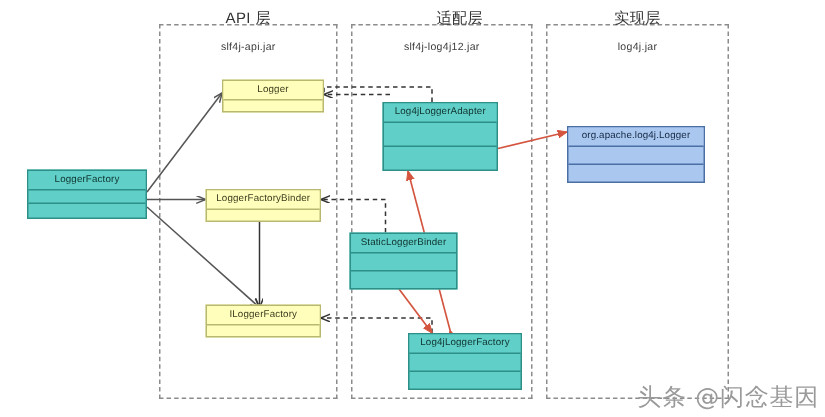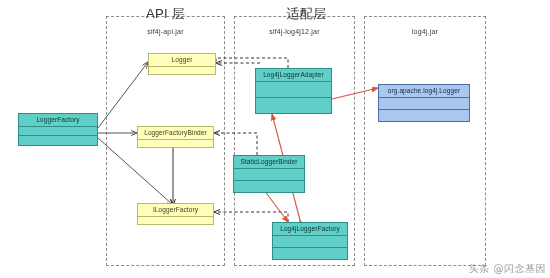--- a/index.html
+++ b/index.html
@@ -18,21 +18,21 @@
 
   
   .layer {
     position: absolute;
     border: 1px dashed #8c8c8c;
     background: transparent;
     box-sizing: border-box;
   }
   .layer-title {
     position: absolute;
-    font-size: 13px;
+    font-size: 10px;
     color: #333333;
     text-align: center;
     white-space: nowrap;
     letter-spacing: .3px;
   }
   .layer-sub {
     position: absolute;
     font-size: 7px;
     color: #3a3a3a;
     text-align: center;
@@ -90,41 +90,42 @@
     width: 550px;
     height: 278px;
     pointer-events: none;
   }
 
   
   #watermark {
     position: absolute;
     right: 4px;
     bottom: 2px;
-    font-size: 10px;
+    font-size: 16px;
     color: #9a9a9a;
     font-family: "DejaVu Sans", sans-serif;
     white-space: nowrap;
     letter-spacing: .5px;
   }
 </style>
 </head>
 <body>
 
 <div id="canvas">
 
   <div class="layer" style="left:106px; top:16px; width:119px; height:250px;"></div>
   <div class="layer-title" style="left:106px; top:5px; width:119px;">API 层</div>
   <div class="layer-sub" style="left:106px; top:28px; width:119px;">slf4j-api.jar</div>
 
   <div class="layer" style="left:234px; top:16px; width:121px; height:250px;"></div>
   <div class="layer-title" style="left:246px; top:5px; width:121px;">适配层</div>
   <div class="layer-sub" style="left:234px; top:28px; width:121px;">slf4j-log4j12.jar</div>
 
   <div class="layer" style="left:364px; top:16px; width:122px; height:250px;"></div>
+  <div class="layer-title" style="left:364px; top:5px; width:122px;">实现层</div>
   <div class="layer-sub" style="left:364px; top:28px; width:122px;">log4j.jar</div>
 
   <svg id="wires" viewBox="0 0 550 278" xmlns="http://www.w3.org/2000/svg">
     <defs>
       <marker id="ar-gray" markerWidth="7" markerHeight="7" refX="6.2" refY="2.6" orient="auto" markerUnits="userSpaceOnUse">
         <path d="M0,0 L6.4,2.6 L0,5.2" fill="none" stroke="#555555" stroke-width="1"></path>
       </marker>
       <marker id="ar-red" markerWidth="7" markerHeight="7" refX="6.2" refY="2.6" orient="auto" markerUnits="userSpaceOnUse">
         <path d="M0,0 L6.4,2.6 L0,5.2" fill="none" stroke="#d4553f" stroke-width="1"></path>
       </marker>

